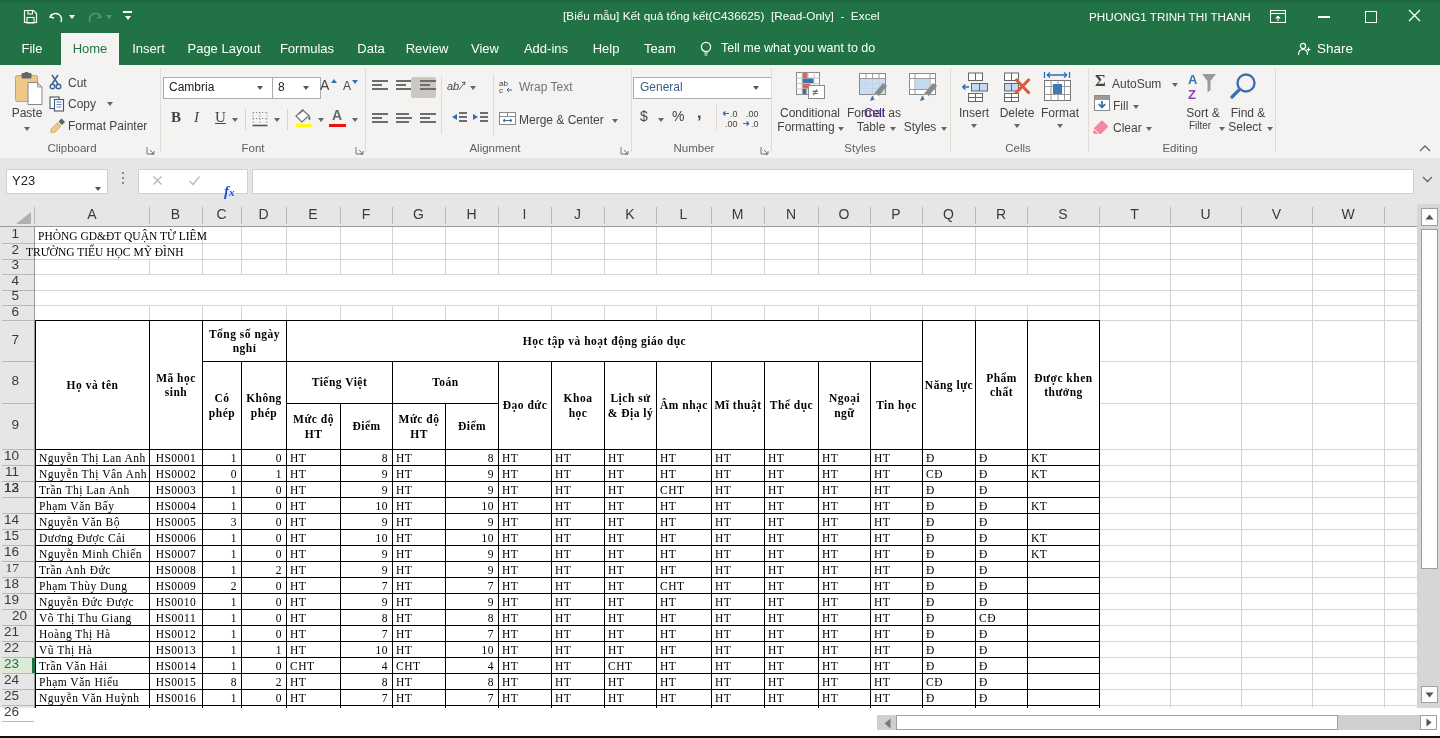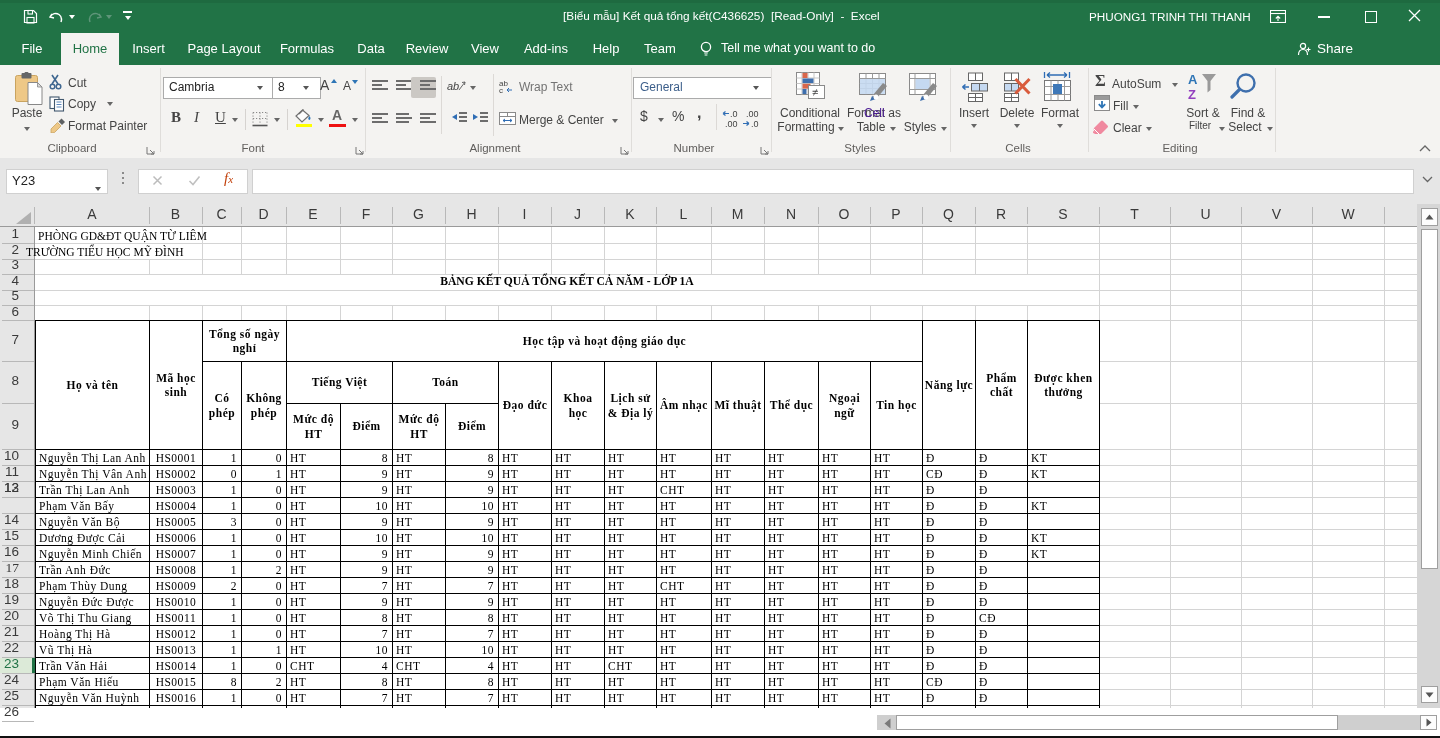--- a/index.html
+++ b/index.html
@@ -381,21 +381,21 @@
     <div class="abs" style="left:12px;top:15px;font-size:13px;color:#222;">Y23</div>
     <div class="abs" style="left:95px;top:21px;"><span class="dd" style="border-top-color:#555;"></span></div>
     <div class="abs" style="left:122px;top:14px;width:2px;height:2px;background:#8a8a8a;box-shadow:0 5px 0 #8a8a8a,0 10px 0 #8a8a8a;"></div>
     <div class="wbox" style="left:138px;width:110px;"></div>
     <svg class="abs" style="left:152px;top:17px;" width="11" height="11" viewBox="0 0 11 11">
         <path d="M1.5 1.5 L9.5 9.5 M9.5 1.5 L1.5 9.5" stroke="#bcbcbc" stroke-width="1.5"></path>
       </svg>
     <svg class="abs" style="left:188px;top:17px;" width="13" height="11" viewBox="0 0 13 11">
         <path d="M1.5 6 L5 9.5 L11.5 1.5" stroke="#c0c0c0" stroke-width="1.6" fill="none"></path>
       </svg>
-    <div class="abs" style="left:224px;top:12px;font-family:'Liberation Serif',serif;font-style:italic;font-size:15px;color:#c2410c;font-weight:normal;">f<span style="font-size:11px;">x</span></div>
+    <div class="abs" style="left:224px;top:25px;font-family:'Liberation Serif',serif;font-style:italic;font-size:15px;color:#1d4ed8;font-weight:bold;">f<span style="font-size:11px;">x</span></div>
     <div class="wbox" style="left:252px;width:1162px;"></div>
     <svg class="abs" style="left:1422px;top:18px;" width="11" height="7" viewBox="0 0 11 7">
         <path d="M1 1 L5.5 5.5 L10 1" stroke="#666" stroke-width="1.3" fill="none"></path>
       </svg>
   </div>
 
   <div class="abs" id="sheet">
     <div id="colhdr">
         <div class="chl" style="left:35px;width:114px;">A</div>
         <div class="chl" style="left:149px;width:53px;">B</div>
@@ -461,21 +461,21 @@
         <div class="rhn" style="top:222px;">10</div>
         <div class="rhn" style="top:238px;">11</div>
         <div class="rhn" style="top:254px;">12</div>
         <div class="rhn" style="top:254px;">13</div>
         <div class="rhn" style="top:286px;">14</div>
         <div class="rhn" style="top:302px;">15</div>
         <div class="rhn" style="top:318px;">16</div>
         <div class="rhn" style="top:334px;font-family:Liberation Serif, serif;">17</div>
         <div class="rhn" style="top:350px;">18</div>
         <div class="rhn" style="top:366px;">19</div>
-        <div class="rhn" style="top:382px;">20</div>
+        <div class="rhn" style="top:382px;margin-left:8px;">20</div>
         <div class="rhn" style="top:398px;">21</div>
         <div class="rhn" style="top:414px;">22</div>
         <div class="abs" style="left:0;top:431px;width:34px;height:15px;background:#dcead8;"></div>
         <div class="abs" style="left:32px;top:431px;width:3px;height:15px;background:#217346;"></div>
         <div class="rhn" style="top:430px;color:#217346;">23</div>
         <div class="rhn" style="top:446px;">24</div>
         <div class="rhn" style="top:462px;">25</div>
         <div class="rhn" style="top:478px;">26</div>
         <div class="rhsep" style="top:16px;"></div>
         <div class="rhsep" style="top:31.5px;"></div>
@@ -508,21 +508,20 @@
     <svg class="abs" style="left:0;top:0;" width="1417" height="504">
         <path d="M149.5 54.5V70 M149.5 101V116 M202.5 23V70 M202.5 101V116 M241.5 23V70 M241.5 101V116 M286.5 23V70 M286.5 101V116 M340.5 23V70 M340.5 101V116 M392.5 23V70 M392.5 101V116 M445.5 23V70 M445.5 101V116 M498.5 23V70 M498.5 101V116 M551.5 23V70 M551.5 101V116 M604.5 23V70 M604.5 101V116 M656.5 23V70 M656.5 101V116 M711.5 23V70 M711.5 101V116 M764.5 23V70 M764.5 101V116 M818.5 23V70 M818.5 101V116 M870.5 23V70 M870.5 101V116 M922.5 23V70 M922.5 101V116 M975.5 23V70 M975.5 101V116 M1027.5 23V70 M1027.5 101V116 M1099.5 23V116 M1170.5 23V504 M1241.5 23V504 M1312.5 23V504 M1384.5 23V504 M35 39.5H1417 M35 55.0H1417 M35 70.5H1417 M35 86.0H1417 M35 101.5H1417 M1099 116.5H1417 M1099 157.5H1417 M1099 199.5H1417 M1099 245.5H1417 M1099 261.5H1417 M1099 277.5H1417 M1099 293.5H1417 M1099 309.5H1417 M1099 325.5H1417 M1099 341.5H1417 M1099 357.5H1417 M1099 373.5H1417 M1099 389.5H1417 M1099 405.5H1417 M1099 421.5H1417 M1099 437.5H1417 M1099 453.5H1417 M1099 469.5H1417 M1099 485.5H1417 M1099 501.5H1417" stroke="#d4d4d4" stroke-width="1" fill="none" shape-rendering="crispEdges"></path>
       </svg>
 
     <div class="abs" style="left:35px;top:24px;width:167px;height:15px;background:#fff;"></div>
       <div class="abs" style="left:35px;top:40px;width:167px;height:14px;background:#fff;"></div>
     <div class="abs" style="left:35px;top:71px;width:1064px;height:14.5px;background:#fff;"></div>
     <div class="abs" style="left:35px;top:86.5px;width:1064px;height:14.5px;background:#fff;"></div>
     <div class="abs cellserif" style="left:38px;top:26px;font-family:'Liberation Serif',serif;font-size:11.5px;">PHÒNG GD&amp;ĐT QUẬN TỪ LIÊM</div>
     <div class="abs cellserif" style="left:26px;top:42px;font-family:'Liberation Serif',serif;font-size:11.5px;">TRƯỜNG TIỂU HỌC MỸ ĐÌNH</div>
-    <div class="abs" style="left:35px;top:70px;width:1064px;height:15px;text-align:center;font-family:'Liberation Serif',serif;font-size:11.6px;font-weight:bold;line-height:15px;">BẢNG KẾT QUẢ TỔNG KẾT CẢ NĂM - LỚP 1A</div>
     <div id="tblwrap">
         <table id="dtbl">
           <colgroup>
             <col style="width:114px">
             <col style="width:53px">
             <col style="width:39px">
             <col style="width:45px">
             <col style="width:54px">
             <col style="width:52px">
             <col style="width:53px">

